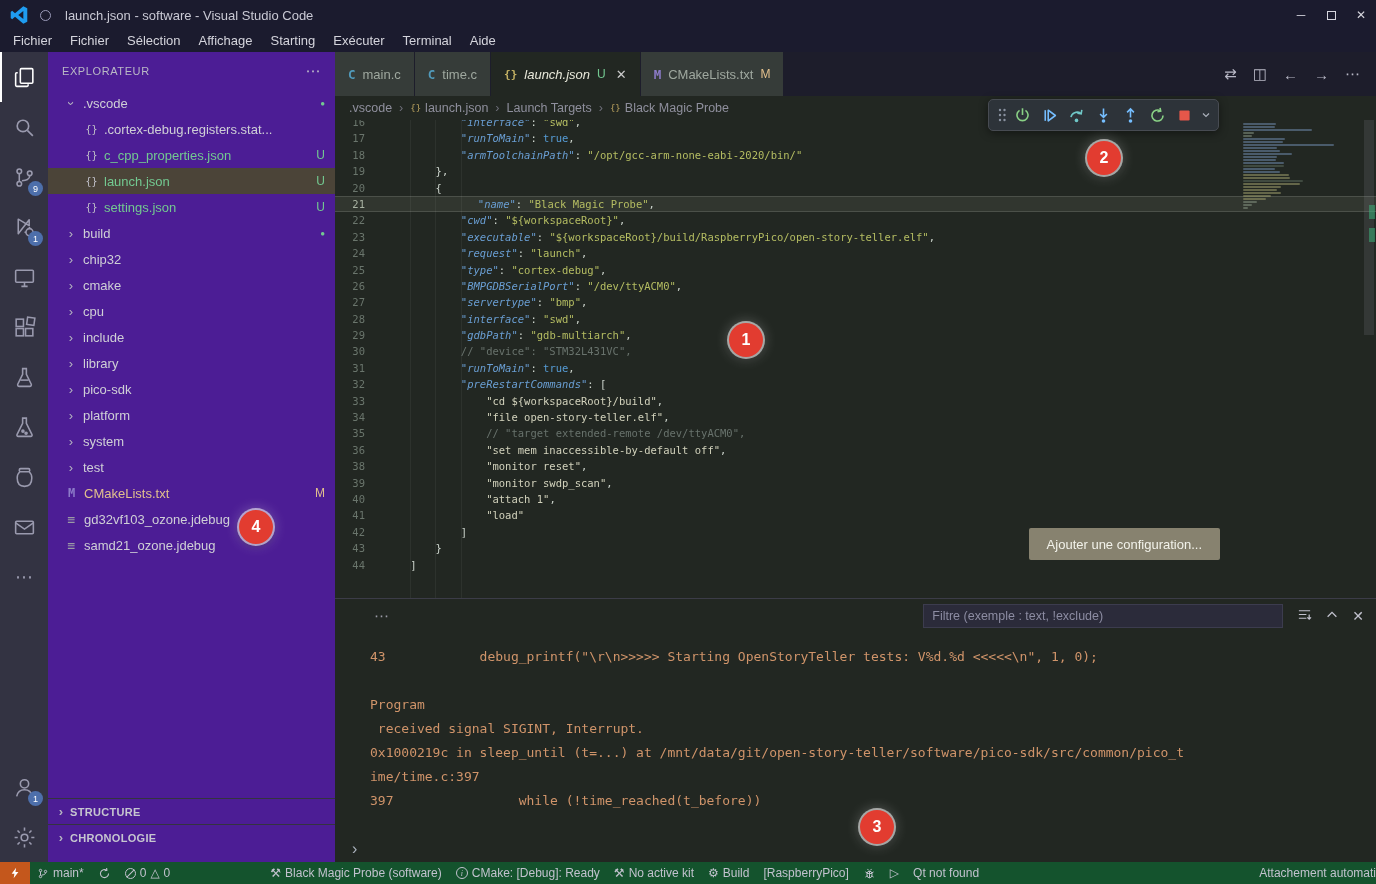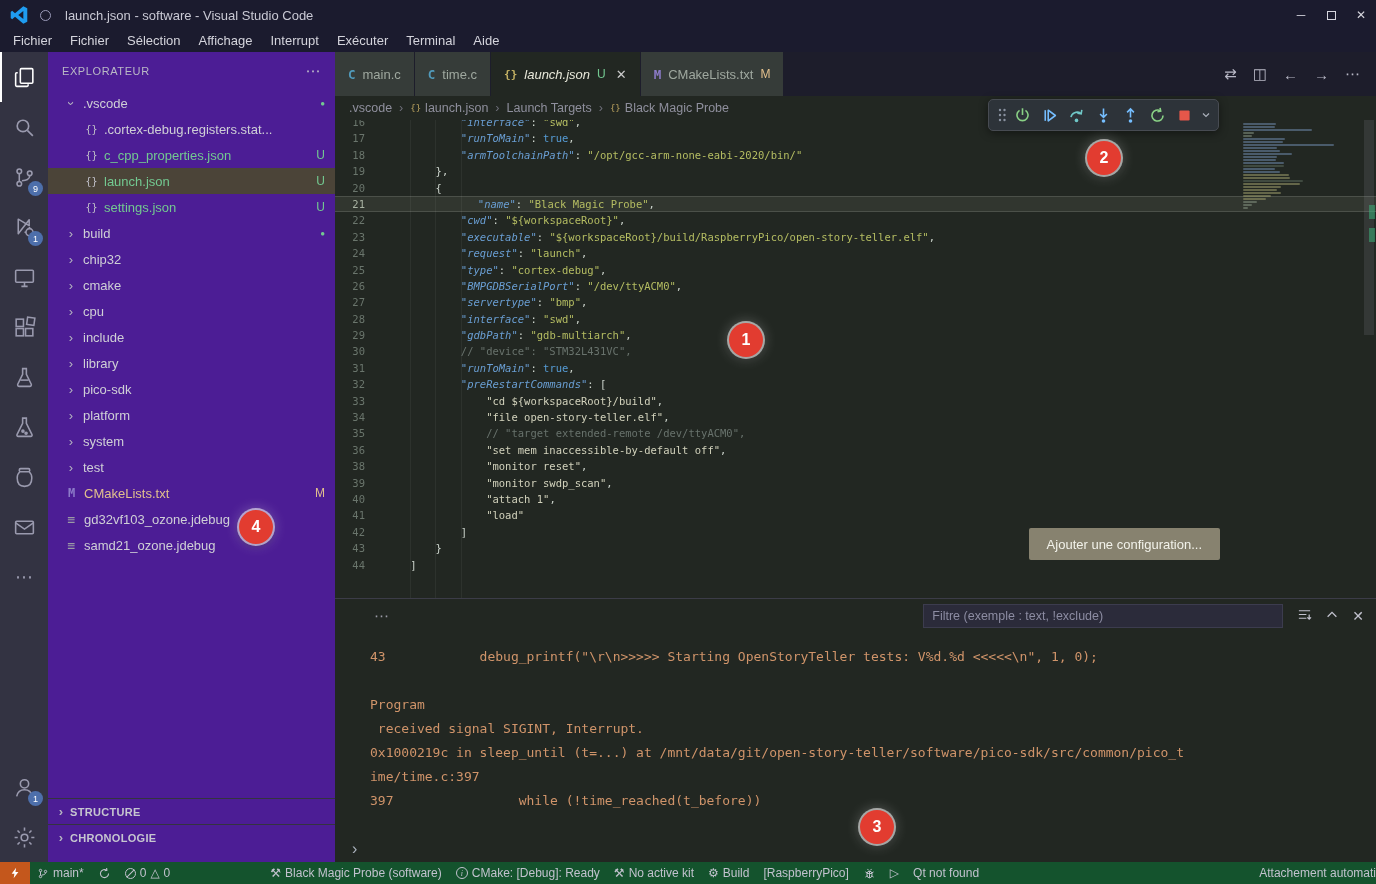--- a/index.html
+++ b/index.html
@@ -167,21 +167,21 @@
         </div>
       <div class="win-btn">✕</div>
     </div>
   </div>
 
   <div class="menubar">
       <div class="menu-item">Fichier</div>
       <div class="menu-item">Fichier</div>
       <div class="menu-item">Sélection</div>
       <div class="menu-item">Affichage</div>
-      <div class="menu-item">Interrupt</div>
+      <div class="menu-item">Starting</div>
       <div class="menu-item">Exécuter</div>
       <div class="menu-item">Terminal</div>
       <div class="menu-item">Aide</div>
     </div>
 
   <div class="main">
 
     <div class="activitybar">
       <div class="act-slot active">
         <svg width="25" height="25" viewBox="0 0 24 24" fill="none" stroke="currentColor" stroke-width="1.5">

